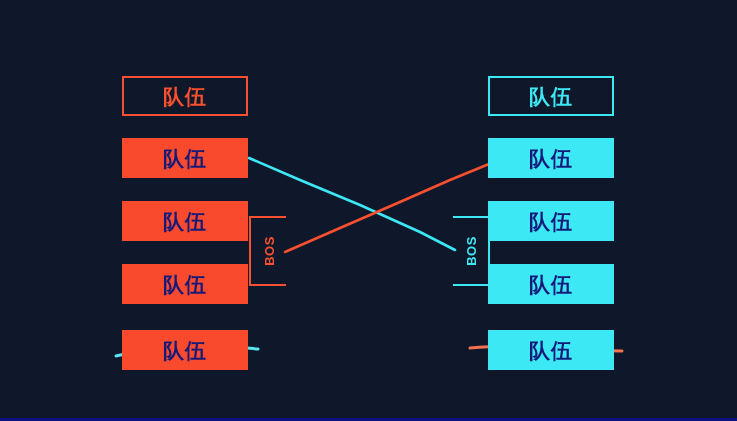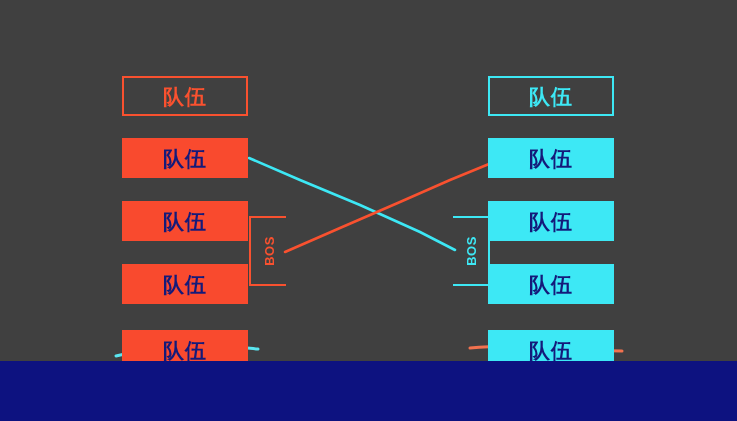--- a/index.html
+++ b/index.html
@@ -6,22 +6,22 @@
     margin: 0;
     padding: 0;
     background: #0d1280;
   }
   body {
     font-family: "Liberation Sans", sans-serif;
   }
   #stage {
     position: relative;
     width: 737px;
-    height: 361px;
-    background: #404040;
+    height: 418px;
+    background: #0f172a;
     overflow: hidden;
   }
   .box {
     position: absolute;
     box-sizing: border-box;
     display: flex;
     align-items: center;
     justify-content: center;
     font-size: 21px;
     font-weight: bold;

